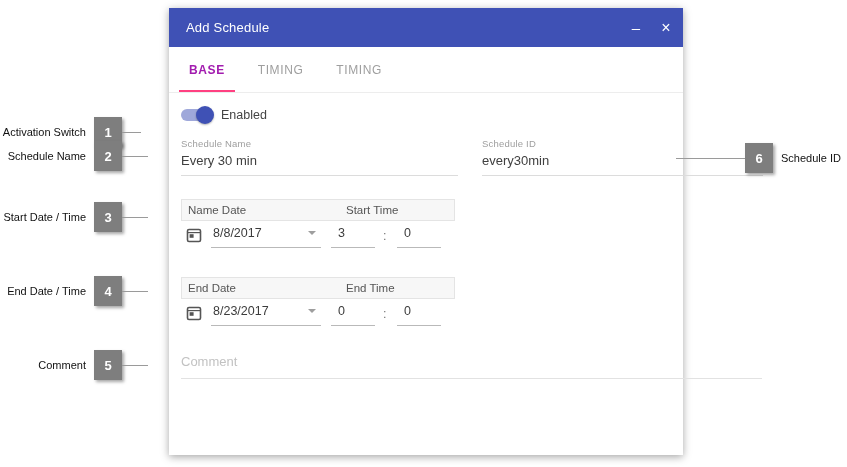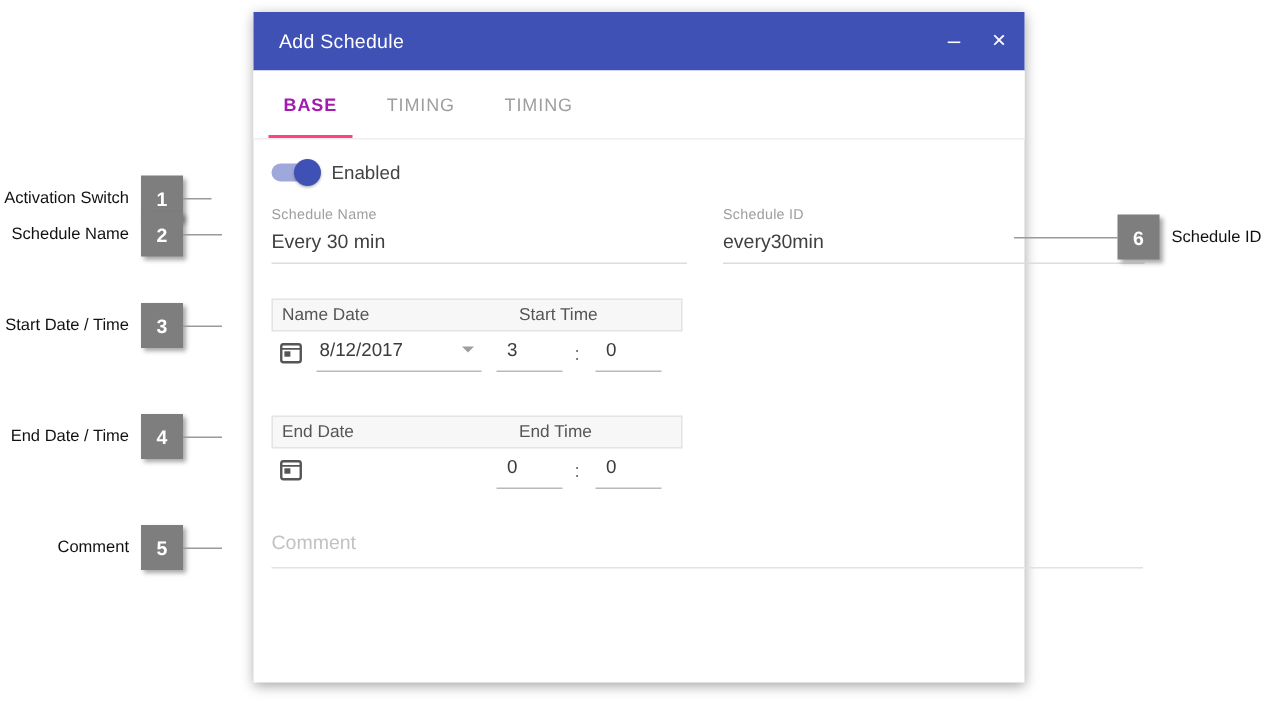--- a/index.html
+++ b/index.html
@@ -102,40 +102,44 @@
     <div class="strip" style="top:191px;">
       <span class="h1">Name Date</span>
       <span class="h2">Start Time</span>
     </div>
     <svg class="cal" style="top:219px;" viewBox="0 0 16 16">
       <rect x="1.5" y="2.5" width="13" height="12" rx="1.5" fill="none" stroke="#555" stroke-width="1.6"></rect>
       <line x1="2" y1="5.6" x2="14" y2="5.6" stroke="#555" stroke-width="1.2"></line>
       <rect x="3.6" y="7.2" width="4" height="3.6" fill="#555"></rect>
     </svg>
     <div class="datebox" style="top:216px;">
-      <span>8/12/2017</span>
+      <span>8/8/2017</span>
       <span class="arrow"></span>
     </div>
     <div class="numbox" style="left:162px;top:216px;">
       <span>3</span>
     </div>
     <div class="colon" style="left:214px;top:221px;">:</div>
     <div class="numbox" style="left:228px;top:216px;">
       <span>0</span>
     </div>
 
     <div class="strip" style="top:269px;text-decoration:underline;">
       <span class="h1">End Date</span>
       <span class="h2">End Time</span>
     </div>
     <svg class="cal" style="top:297px;" viewBox="0 0 16 16">
       <rect x="1.5" y="2.5" width="13" height="12" rx="1.5" fill="none" stroke="#555" stroke-width="1.6"></rect>
       <line x1="2" y1="5.6" x2="14" y2="5.6" stroke="#555" stroke-width="1.2"></line>
       <rect x="3.6" y="7.2" width="4" height="3.6" fill="#555"></rect>
     </svg>
+    <div class="datebox" style="top:294px;">
+      <span>8/23/2017</span>
+      <span class="arrow"></span>
+    </div>
     <div class="numbox" style="left:162px;top:294px;">
       <span>0</span>
     </div>
     <div class="colon" style="left:214px;top:299px;">:</div>
     <div class="numbox" style="left:228px;top:294px;">
       <span>0</span>
     </div>
 
     <div class="commentbox">
       <span>Comment</span>

